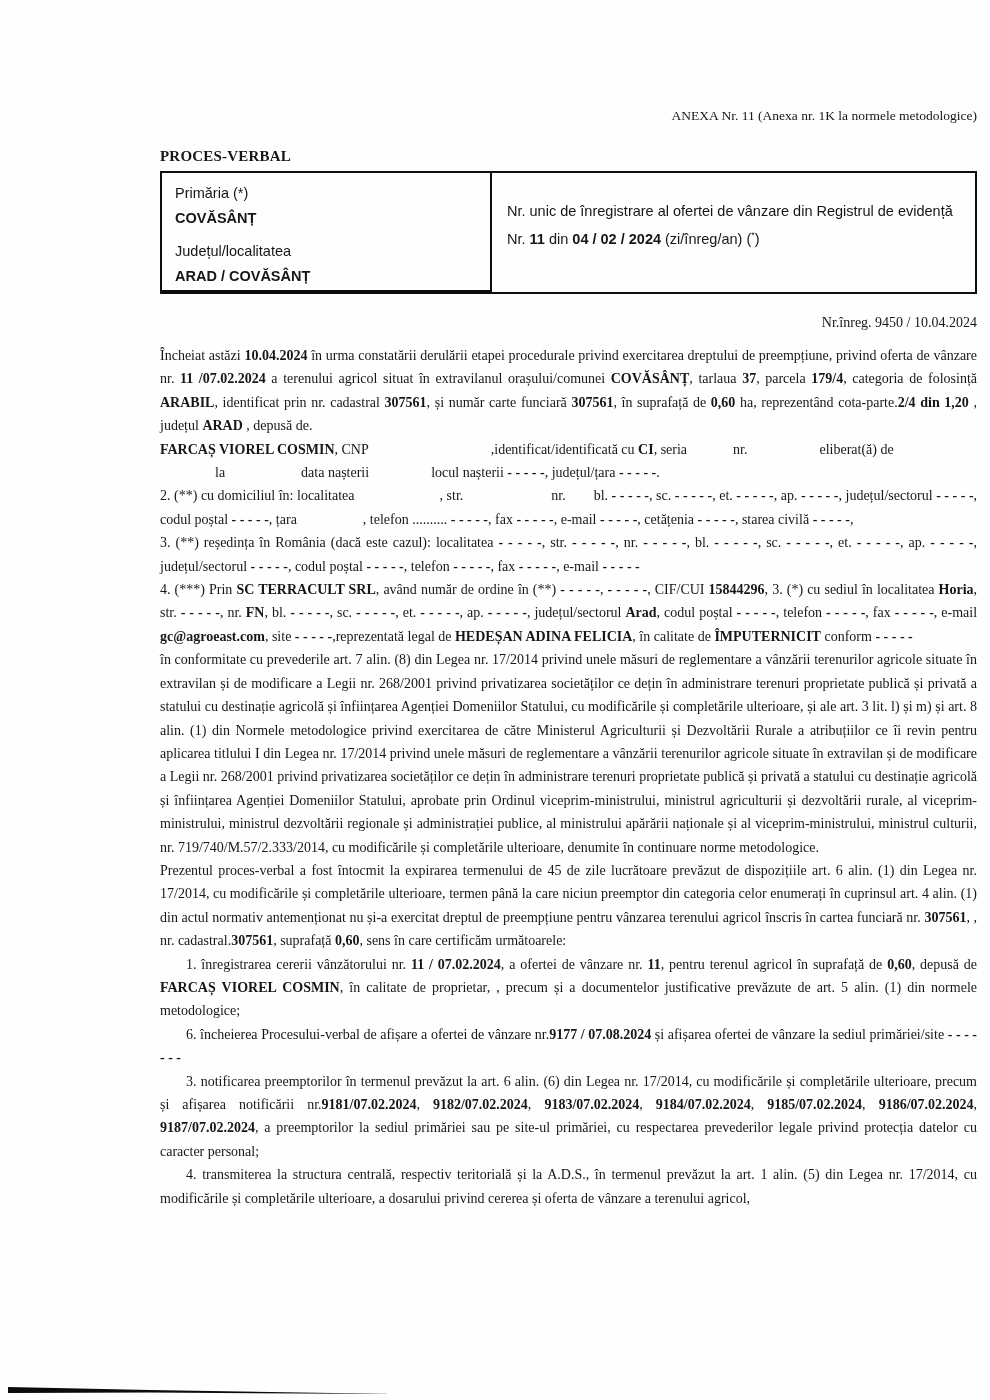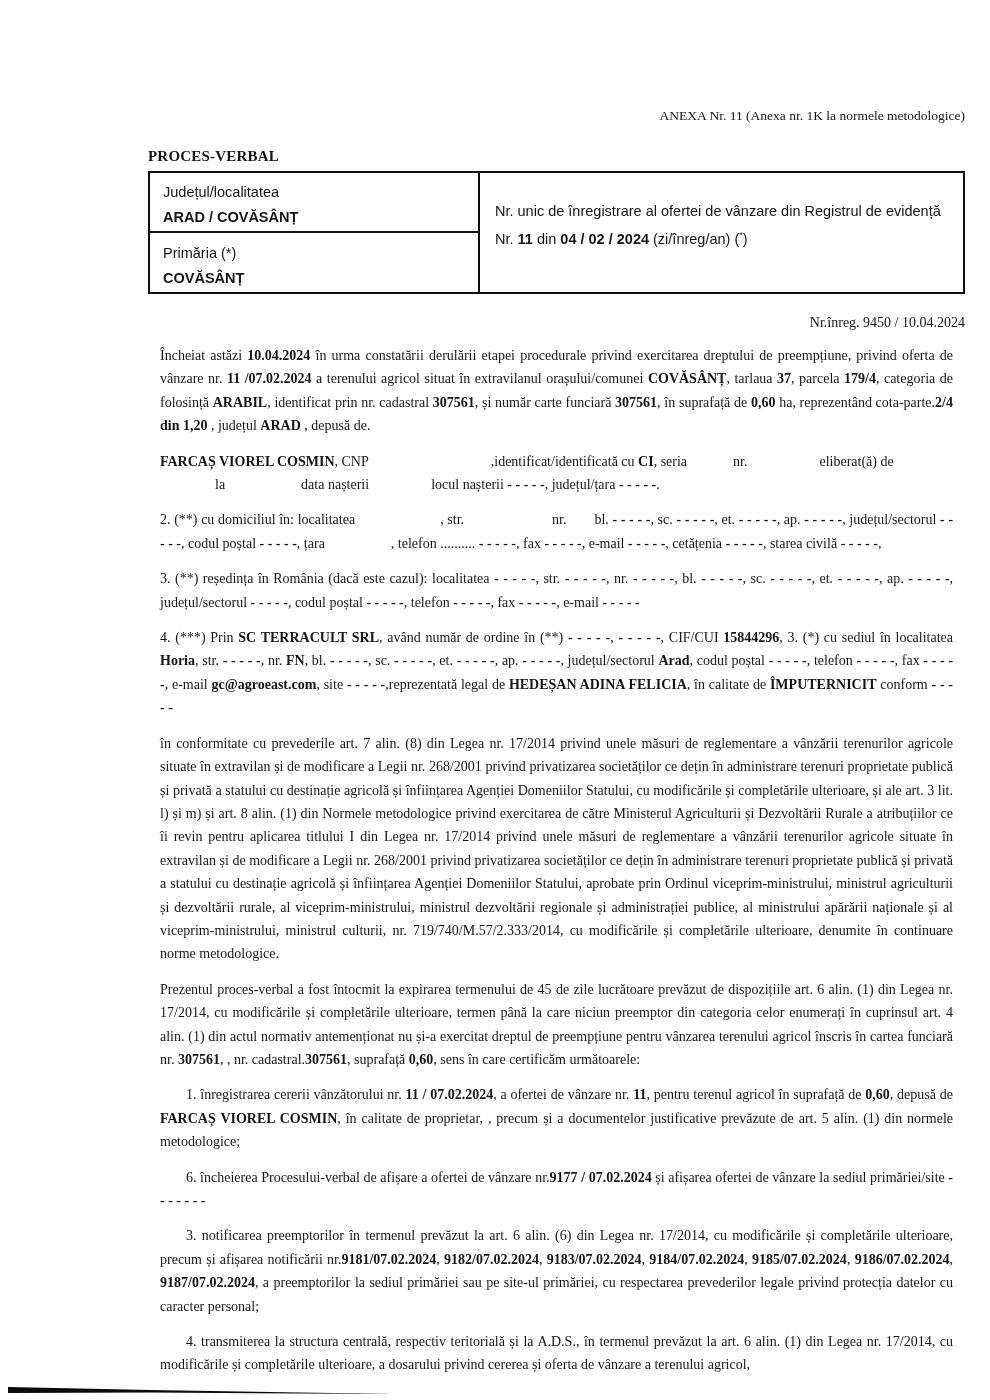--- a/index.html
+++ b/index.html
@@ -6,21 +6,21 @@
   .page{
     position:relative;
     width:990px;height:1400px;
     background:#fefefe;
     overflow:hidden;
     color:#161616;
     font-family:"Liberation Serif","DejaVu Serif",serif;
   }
   .content{
     position:absolute;
-    left:148px;top:0;
+    left:160px;top:0;
     width:817px;
   }
   .anexa{
     margin-top:107px;
     text-align:right;
     font-size:13.5px;
     line-height:17px;
   }
   .title{
     margin:24px 0 0 0;
@@ -72,21 +72,21 @@
   .b{font-weight:bold;}
   sup{font-size:9px;line-height:0;vertical-align:super;}
   .regnote{
     margin-top:20px;
     text-align:right;
     font-size:14px;
     line-height:17px;
   }
   .doc-body{margin-top:13px;}
   .para{
-    margin:12px;
+    margin:0;
     font-size:14px;
     line-height:23.4px;
     text-align:justify;
   }
   .para.ind{text-indent:26px;}
   .gap{display:inline-block;height:1px;}
   .smudge{
     position:absolute;
     left:0;top:1384px;
     width:420px;height:14px;
@@ -97,48 +97,48 @@
 
 <div class="page">
   <div class="content">
 
     <div class="anexa">ANEXA Nr. 11 (Anexa nr. 1K la normele metodologice)</div>
 
     <h1 class="title">PROCES-VERBAL</h1>
 
     <div class="htable">
       <div class="col-left">
+        <div class="cell cell-bottom">
+          <div>Primăria (*)</div>
+          <div class="b">COVĂSÂNȚ</div>
+        </div>
         <div class="cell cell-top">
           <div>Județul/localitatea</div>
           <div class="b">ARAD / COVĂSÂNȚ</div>
-        </div>
-        <div class="cell cell-bottom">
-          <div>Primăria (*)</div>
-          <div class="b">COVĂSÂNȚ</div>
         </div>
       </div>
       <div class="col-right cell">
         <div>Nr. unic de înregistrare al ofertei de vânzare din Registrul de evidență</div>
         <div><span>Nr. </span><span class="b">11</span><span> din </span><span class="b">04 / 02 / 2024</span><span> (zi/înreg/an) (</span><sup>*</sup><span>)</span></div>
       </div>
     </div>
 
     <div class="regnote">Nr.înreg. 9450 / 10.04.2024</div>
 
     <div class="doc-body">
         <p class="para"><span>Încheiat astăzi </span><span class="b">10.04.2024</span><span> în urma constatării derulării etapei procedurale privind exercitarea dreptului de preempțiune, privind oferta de vânzare nr. </span><span class="b">11 /07.02.2024</span><span> a terenului agricol situat în extravilanul orașului/comunei </span><span class="b">COVĂSÂNȚ</span><span>, tarlaua </span><span class="b">37</span><span>, parcela </span><span class="b">179/4</span><span>, categoria de folosință </span><span class="b">ARABIL</span><span>, identificat prin nr. cadastral </span><span class="b">307561</span><span>, și număr carte funciară </span><span class="b">307561</span><span>, în suprafață de </span><span class="b">0,60</span><span> ha, reprezentând cota-parte.</span><span class="b">2/4 din 1,20</span><span> , județul </span><span class="b">ARAD</span><span> , depusă de.</span></p>
         <p class="para"><span class="b">FARCAȘ VIOREL COSMIN</span><span>, CNP</span><span class="gap" style="width: 122px;"></span><span>,identificat/identificată cu </span><span class="b">CI</span><span>, seria</span><span class="gap" style="width: 46px;"></span><span>nr.</span><span class="gap" style="width: 72px;"></span><span>eliberat(ă) de</span><br><span class="gap" style="width: 55px;"></span><span>la</span><span class="gap" style="width: 76px;"></span><span>data nașterii</span><span class="gap" style="width: 62px;"></span><span>locul nașterii </span><span class="b">- - - - -</span><span>, județul/țara </span><span class="b">- - - - -</span><span>.</span></p>
         <p class="para"><span>2. (**) cu domiciliul în: localitatea</span><span class="gap" style="width: 85px;"></span><span>, str.</span><span class="gap" style="width: 88px;"></span><span>nr.</span><span class="gap" style="width: 28px;"></span><span>bl. </span><span class="b">- - - - -</span><span>, sc. </span><span class="b">- - - - -</span><span>, et. </span><span class="b">- - - - -</span><span>, ap. </span><span class="b">- - - - -</span><span>, județul/sectorul </span><span class="b">- - - - -</span><span>, codul poștal </span><span class="b">- - - - -</span><span>, țara</span><span class="gap" style="width: 66px;"></span><span>, telefon .......... </span><span class="b">- - - - -</span><span>, fax </span><span class="b">- - - - -</span><span>, e-mail </span><span class="b">- - - - -</span><span>, cetățenia </span><span class="b">- - - - -</span><span>, starea civilă </span><span class="b">- - - - -</span><span>,</span></p>
         <p class="para"><span>3. (**) reședința în România (dacă este cazul): localitatea </span><span class="b">- - - - -</span><span>, str. </span><span class="b">- - - - -</span><span>, nr. </span><span class="b">- - - - -</span><span>, bl. </span><span class="b">- - - - -</span><span>, sc. </span><span class="b">- - - - -</span><span>, et. </span><span class="b">- - - - -</span><span>, ap. </span><span class="b">- - - - -</span><span>, județul/sectorul </span><span class="b">- - - - -</span><span>, codul poștal </span><span class="b">- - - - -</span><span>, telefon </span><span class="b">- - - - -</span><span>, fax </span><span class="b">- - - - -</span><span>, e-mail </span><span class="b">- - - - -</span></p>
         <p class="para"><span>4. (***) Prin </span><span class="b">SC TERRACULT SRL</span><span>, având număr de ordine în (**) </span><span class="b">- - - - -</span><span>, </span><span class="b">- - - - -</span><span>, CIF/CUI </span><span class="b">15844296</span><span>, 3. (*) cu sediul în localitatea </span><span class="b">Horia</span><span>, str. </span><span class="b">- - - - -</span><span>, nr. </span><span class="b">FN</span><span>, bl. </span><span class="b">- - - - -</span><span>, sc. </span><span class="b">- - - - -</span><span>, et. </span><span class="b">- - - - -</span><span>, ap. </span><span class="b">- - - - -</span><span>, județul/sectorul </span><span class="b">Arad</span><span>, codul poștal </span><span class="b">- - - - -</span><span>, telefon </span><span class="b">- - - - -</span><span>, fax </span><span class="b">- - - - -</span><span>, e-mail </span><span class="b">gc@agroeast.com</span><span>, site </span><span class="b">- - - - -</span><span>,reprezentată legal de </span><span class="b">HEDEȘAN ADINA FELICIA</span><span>, în calitate de </span><span class="b">ÎMPUTERNICIT</span><span> conform </span><span class="b">- - - - -</span></p>
         <p class="para"><span>în conformitate cu prevederile art. 7 alin. (8) din Legea nr. 17/2014 privind unele măsuri de reglementare a vânzării terenurilor agricole situate în extravilan și de modificare a Legii nr. 268/2001 privind privatizarea societăților ce dețin în administrare terenuri proprietate publică și privată a statului cu destinație agricolă și înființarea Agenției Domeniilor Statului, cu modificările și completările ulterioare, și ale art. 3 lit. l) și m) și art. 8 alin. (1) din Normele metodologice privind exercitarea de către Ministerul Agriculturii și Dezvoltării Rurale a atribuțiilor ce îi revin pentru aplicarea titlului I din Legea nr. 17/2014 privind unele măsuri de reglementare a vânzării terenurilor agricole situate în extravilan și de modificare a Legii nr. 268/2001 privind privatizarea societăților ce dețin în administrare terenuri proprietate publică și privată a statului cu destinație agricolă și înființarea Agenției Domeniilor Statului, aprobate prin Ordinul viceprim-ministrului, ministrul agriculturii și dezvoltării rurale, al viceprim-ministrului, ministrul dezvoltării regionale și administrației publice, al ministrului apărării naționale și al viceprim-ministrului, ministrul culturii, nr. 719/740/M.57/2.333/2014, cu modificările și completările ulterioare, denumite în continuare norme metodologice.</span></p>
         <p class="para"><span>Prezentul proces-verbal a fost întocmit la expirarea termenului de 45 de zile lucrătoare prevăzut de dispozițiile art. 6 alin. (1) din Legea nr. 17/2014, cu modificările și completările ulterioare, termen până la care niciun preemptor din categoria celor enumerați în cuprinsul art. 4 alin. (1) din actul normativ antemenționat nu și-a exercitat dreptul de preempțiune pentru vânzarea terenului agricol înscris în cartea funciară nr. </span><span class="b">307561</span><span>, , nr. cadastral.</span><span class="b">307561</span><span>, suprafață </span><span class="b">0,60</span><span>, sens în care certificăm următoarele:</span></p>
         <p class="para ind"><span>1. înregistrarea cererii vânzătorului nr. </span><span class="b">11 / 07.02.2024</span><span>, a ofertei de vânzare nr. </span><span class="b">11</span><span>, pentru terenul agricol în suprafață de </span><span class="b">0,60</span><span>, depusă de </span><span class="b">FARCAȘ VIOREL COSMIN</span><span>, în calitate de proprietar, , precum și a documentelor justificative prevăzute de art. 5 alin. (1) din normele metodologice;</span></p>
-        <p class="para ind"><span>6. încheierea Procesului-verbal de afișare a ofertei de vânzare nr.</span><span class="b">9177 / 07.02.2024</span><span> și afișarea ofertei de vânzare la sediul primăriei/site </span><span class="b">- - - - - - -</span></p>
+        <p class="para ind"><span>6. încheierea Procesului-verbal de afișare a ofertei de vânzare nr.</span><span class="b">9177 / 07.08.2024</span><span> și afișarea ofertei de vânzare la sediul primăriei/site </span><span class="b">- - - - - - -</span></p>
         <p class="para ind"><span>3. notificarea preemptorilor în termenul prevăzut la art. 6 alin. (6) din Legea nr. 17/2014, cu modificările și completările ulterioare, precum și afișarea notificării nr.</span><span class="b">9181/07.02.2024</span><span>, </span><span class="b">9182/07.02.2024</span><span>, </span><span class="b">9183/07.02.2024</span><span>, </span><span class="b">9184/07.02.2024</span><span>, </span><span class="b">9185/07.02.2024</span><span>, </span><span class="b">9186/07.02.2024</span><span>, </span><span class="b">9187/07.02.2024</span><span>, a preemptorilor la sediul primăriei sau pe site-ul primăriei, cu respectarea prevederilor legale privind protecția datelor cu caracter personal;</span></p>
-        <p class="para ind"><span>4. transmiterea la structura centrală, respectiv teritorială și la A.D.S., în termenul prevăzut la art. 6 alin. (1) din Legea nr. 17/2014, cu modificările și completările ulterioare, a dosarului privind cererea și oferta de vânzare a terenului agricol,</span></p>
+        <p class="para ind"><span>4. transmiterea la structura centrală, respectiv teritorială și la A.D.S., în termenul prevăzut la art. 1 alin. (5) din Legea nr. 17/2014, cu modificările și completările ulterioare, a dosarului privind cererea și oferta de vânzare a terenului agricol,</span></p>
       </div>
   </div>
 
   <svg class="smudge" viewBox="0 0 420 14" xmlns="http://www.w3.org/2000/svg">
     <polygon points="8,3 150,6 395,10 150,8.5 8,9" fill="#0b0b0b"></polygon>
   </svg>
 </div>
 
 </body></html>

